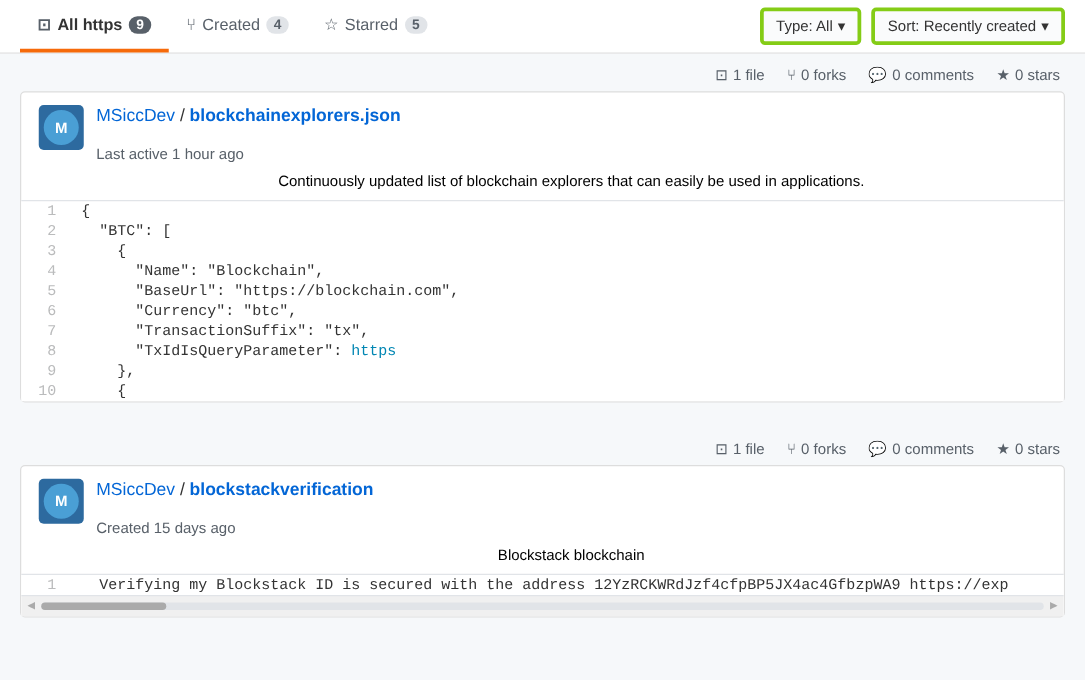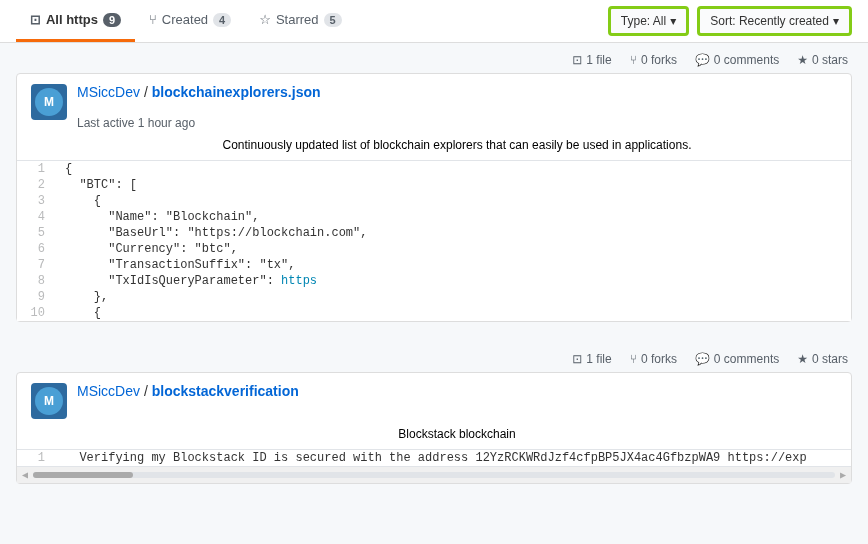--- a/index.html
+++ b/index.html
@@ -341,20 +341,21 @@
 
   <div class="gist-card">
     <div class="gist-header">
       <div class="msicc-avatar">
         <div class="msicc-inner">M</div>
       </div>
       <div class="gist-meta">
         <div class="gist-title">
           <a class="username" href="#">MSiccDev</a><span> / </span><a class="filename" href="#">blockstackverification</a>
         </div>
+        <div class="gist-time">Created 15 days ago</div>
       </div>
     </div>
     <div class="gist-desc">Blockstack blockchain</div>
     <div class="code-block">
       <table class="code-table">
         <tbody>
           <tr>
             <td class="line-num">1</td>
             <td class="line-content">  Verifying my Blockstack ID is secured with the address 12YzRCKWRdJzf4cfpBP5JX4ac4GfbzpWA9 https://exp</td>
           </tr>

